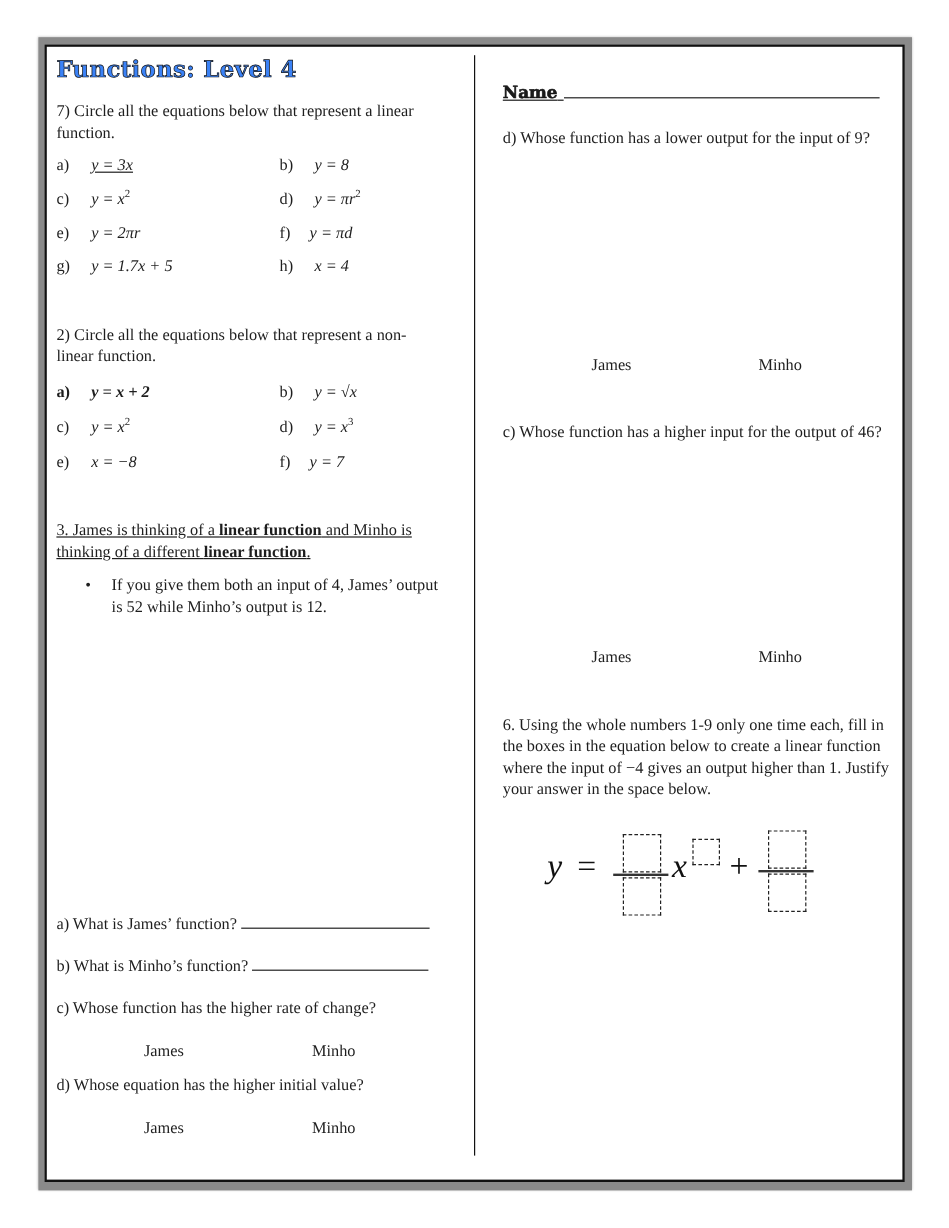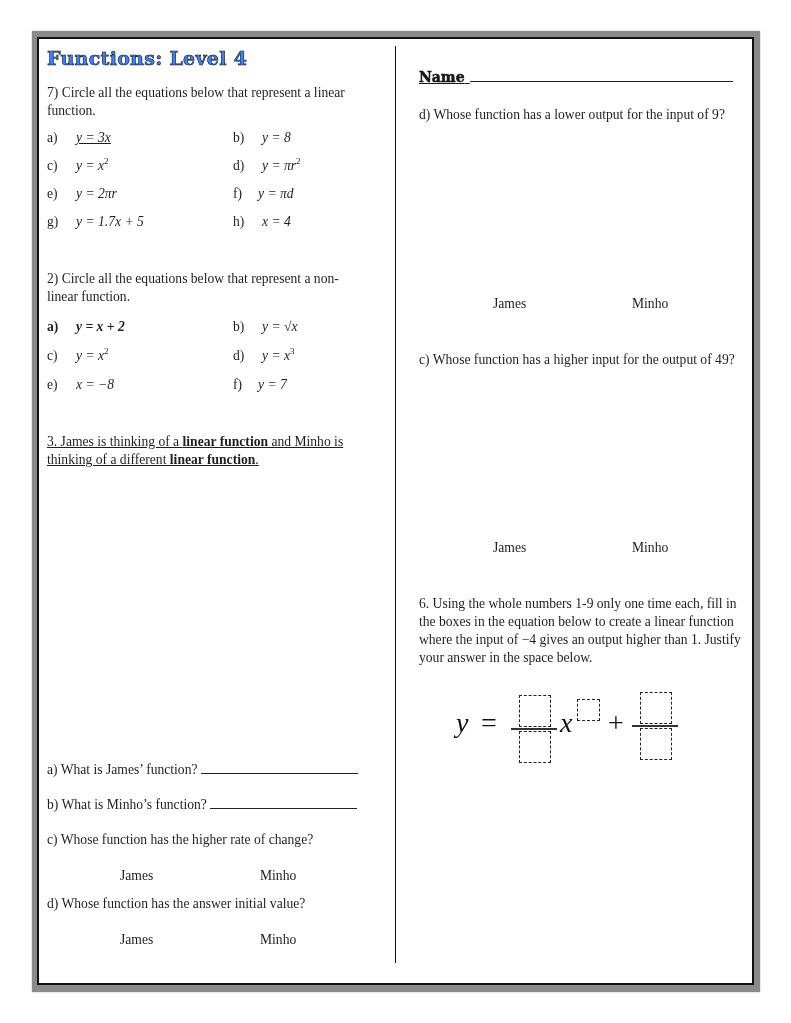--- a/index.html
+++ b/index.html
@@ -56,38 +56,39 @@
   <div class="opt t" style="left:233px; top:318px;"><span class="lbl">b)</span><span class="math">y = √x</span></div>
   <div class="opt t" style="left:47px; top:347px;"><span class="lbl">c)</span><span class="math">y = x</span><sup>2</sup></div>
   <div class="opt t" style="left:233px; top:347px;"><span class="lbl">d)</span><span class="math">y = x</span><sup>3</sup></div>
   <div class="opt t" style="left:47px; top:376px;"><span class="lbl">e)</span><span class="math">x = −8</span></div>
   <div class="opt t" style="left:233px; top:376px;"><span class="lbl" style="width:25px;">f)</span><span class="math">y = 7</span></div>
 </div>
 
 <div class="abs t" style="left:47px; top:433px; width:330px;text-decoration:underline;"><span>3. James is thinking of a </span><b>linear function</b><span> and Minho is thinking of a different </span><b>linear function</b><span>.</span></div>
 
 <ul class="bullets abs t" style="left:47px; top:479px; width:320px;">
+  <li>If you give them both an input of 4, James’ output is 52 while Minho’s output is 12.</li>
 </ul>
 
 <div class="abs t" style="left:47px; top:761px;"><span>a) What is James’ function?</span> <span class="line" style="width:157px;"></span></div>
 <div class="abs t" style="left:47px; top:796px;"><span>b) What is Minho’s function?</span> <span class="line" style="width:147px;"></span></div>
 <div class="abs t" style="left:47px; top:831px;">c) Whose function has the higher rate of change?</div>
 <div class="abs t" style="left:120px; top:867px;">James</div>
 <div class="abs t" style="left:260px; top:867px;">Minho</div>
-<div class="abs t" style="left:47px; top:895px;">d) Whose function has the answer initial value?</div>
+<div class="abs t" style="left:47px; top:895px;">d) Whose equation has the higher initial value?</div>
 <div class="abs t" style="left:120px; top:931px;">James</div>
 <div class="abs t" style="left:260px; top:931px;">Minho</div>
 
 <div class="abs" style="left:419px; top:67px;text-decoration:underline;"><span class="namelbl">Name</span> <span class="line" style="width:263px;"></span></div>
 
 <div class="abs t" style="left:419px; top:106px; width:330px;">d) Whose function has a lower output for the input of 9?</div>
 <div class="abs t" style="left:493px; top:295px;">James</div>
 <div class="abs t" style="left:632px; top:295px;">Minho</div>
 
-<div class="abs t" style="left:419px; top:351px; width:330px;">c) Whose function has a higher input for the output of 49?</div>
+<div class="abs t" style="left:419px; top:351px; width:330px;">c) Whose function has a higher input for the output of 46?</div>
 <div class="abs t" style="left:493px; top:539px;">James</div>
 <div class="abs t" style="left:632px; top:539px;">Minho</div>
 
 <div class="abs t" style="left:419px; top:595px; width:330px;">6. Using the whole numbers 1-9 only one time each, fill in the boxes in the equation below to create a linear function where the input of −4 gives an output higher than 1. Justify your answer in the space below.</div>
 
 <div>
   <div class="bigmath" style="left:456px; top:707px; font-style:italic;">y</div>
   <div class="bigmath" style="left:481px; top:707px;">=</div>
   <div class="box" style="left:519px; top:695px; width:30px; height:30px;"></div>
   <div class="fracbar" style="left:511px; top:728px; width:46px;"></div>

